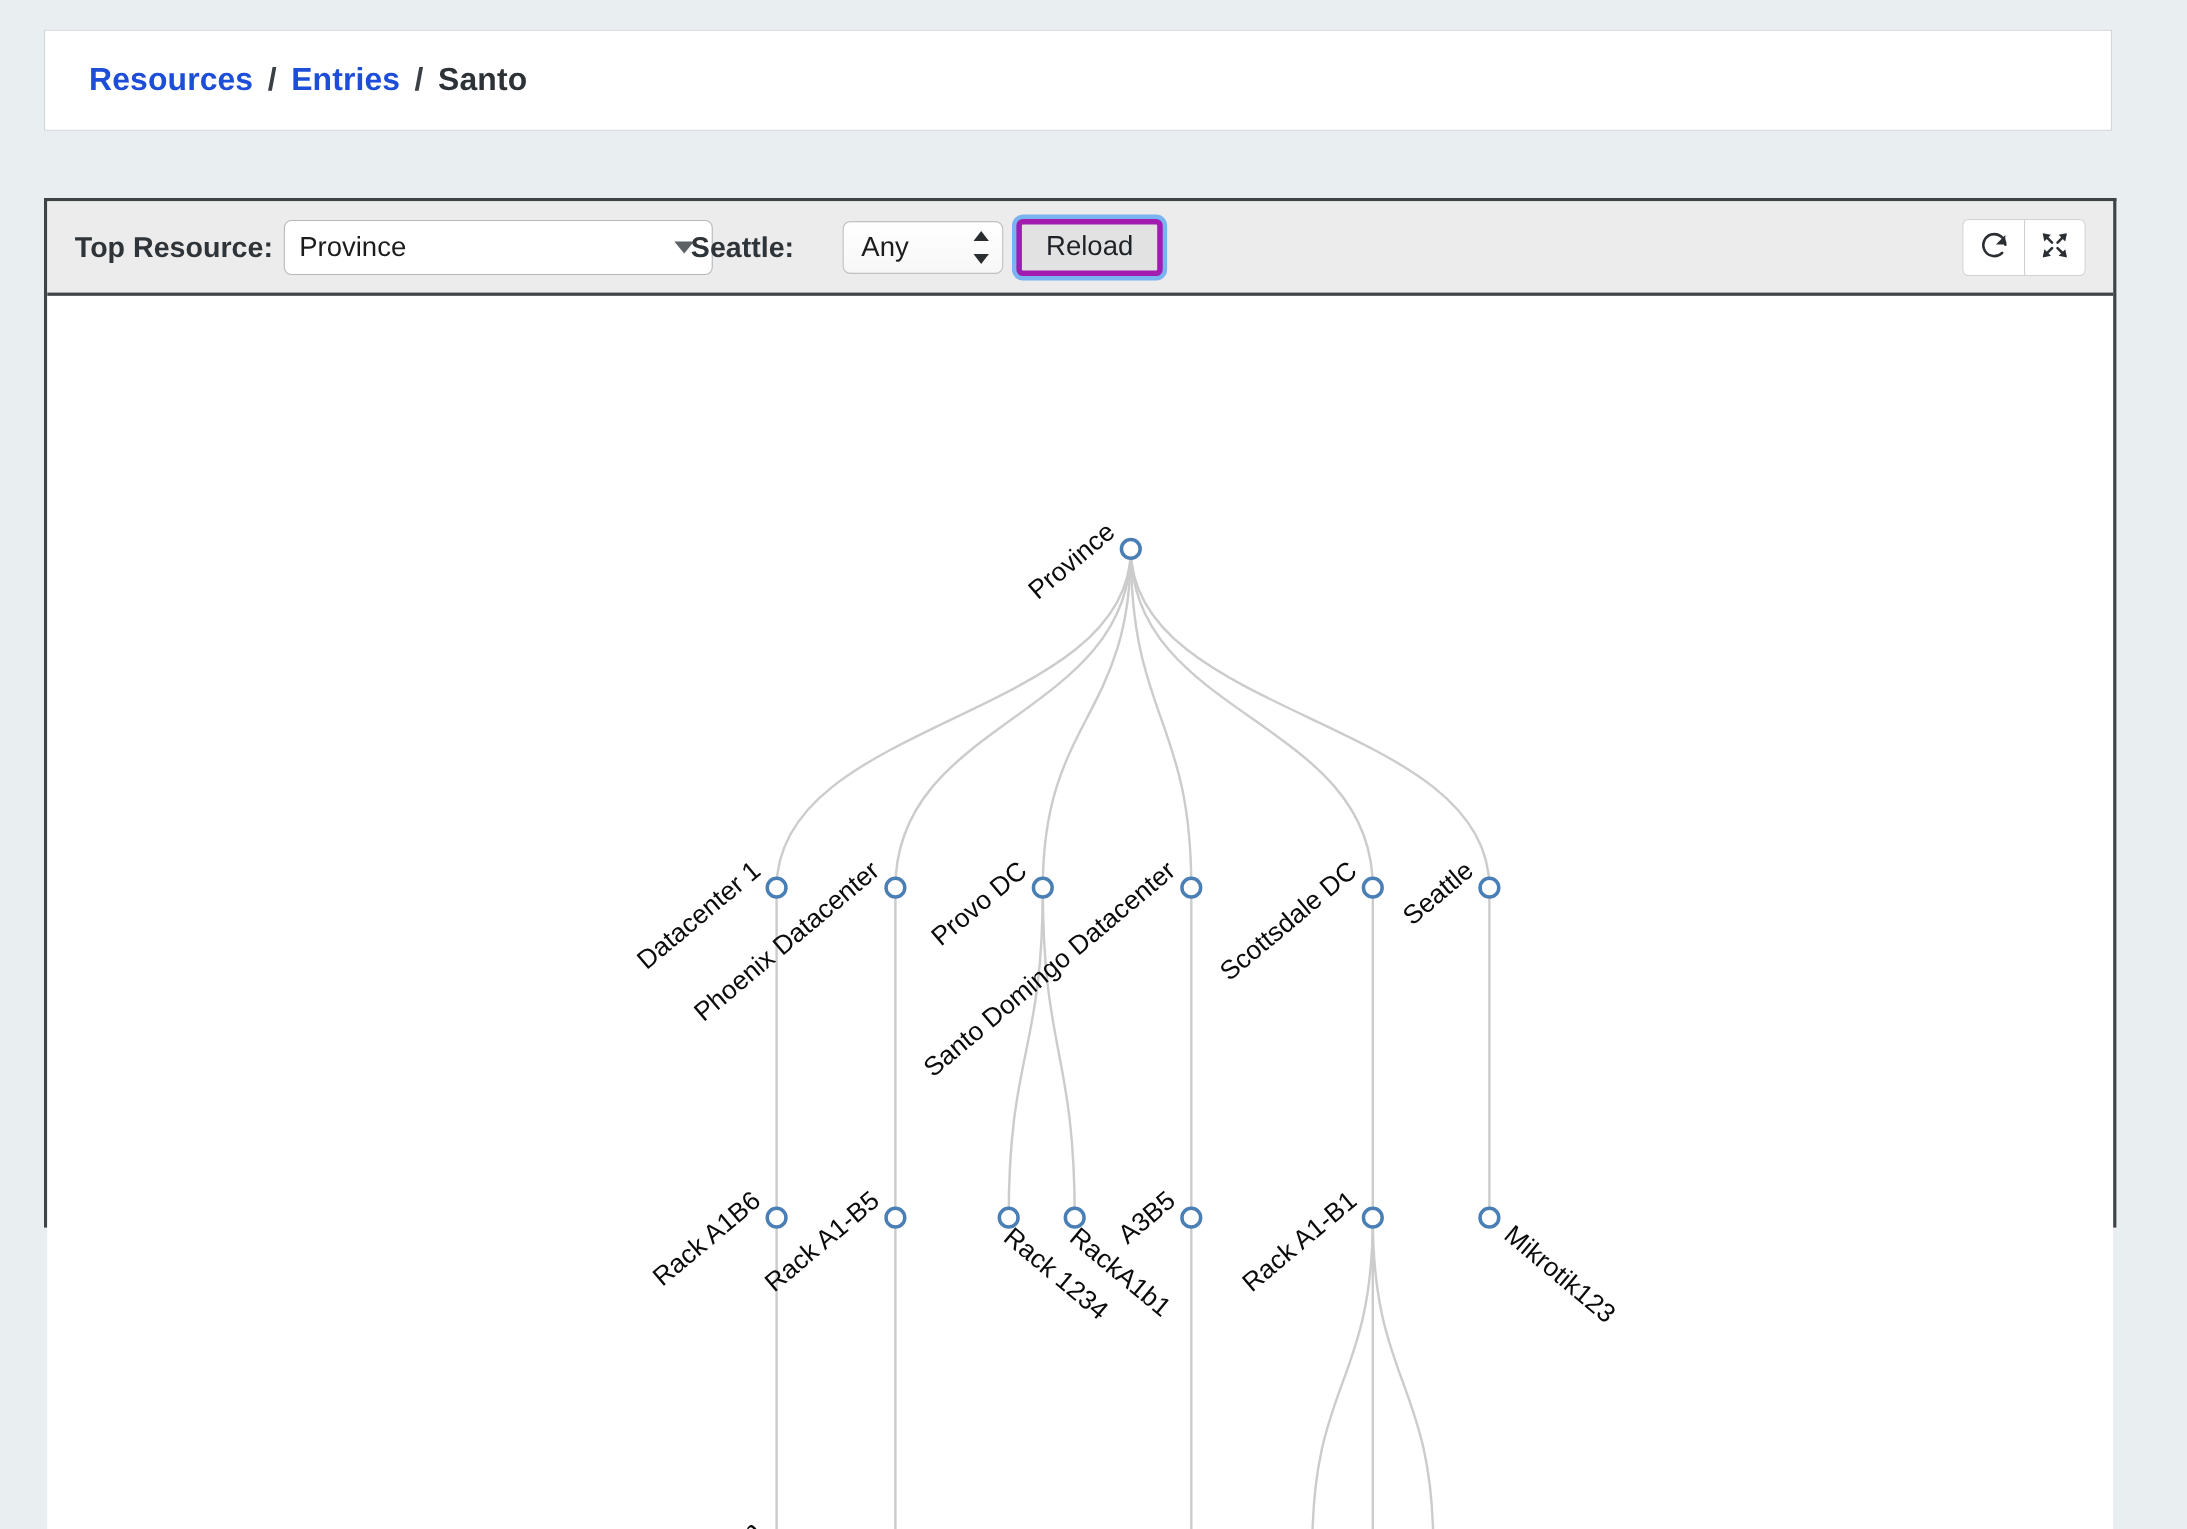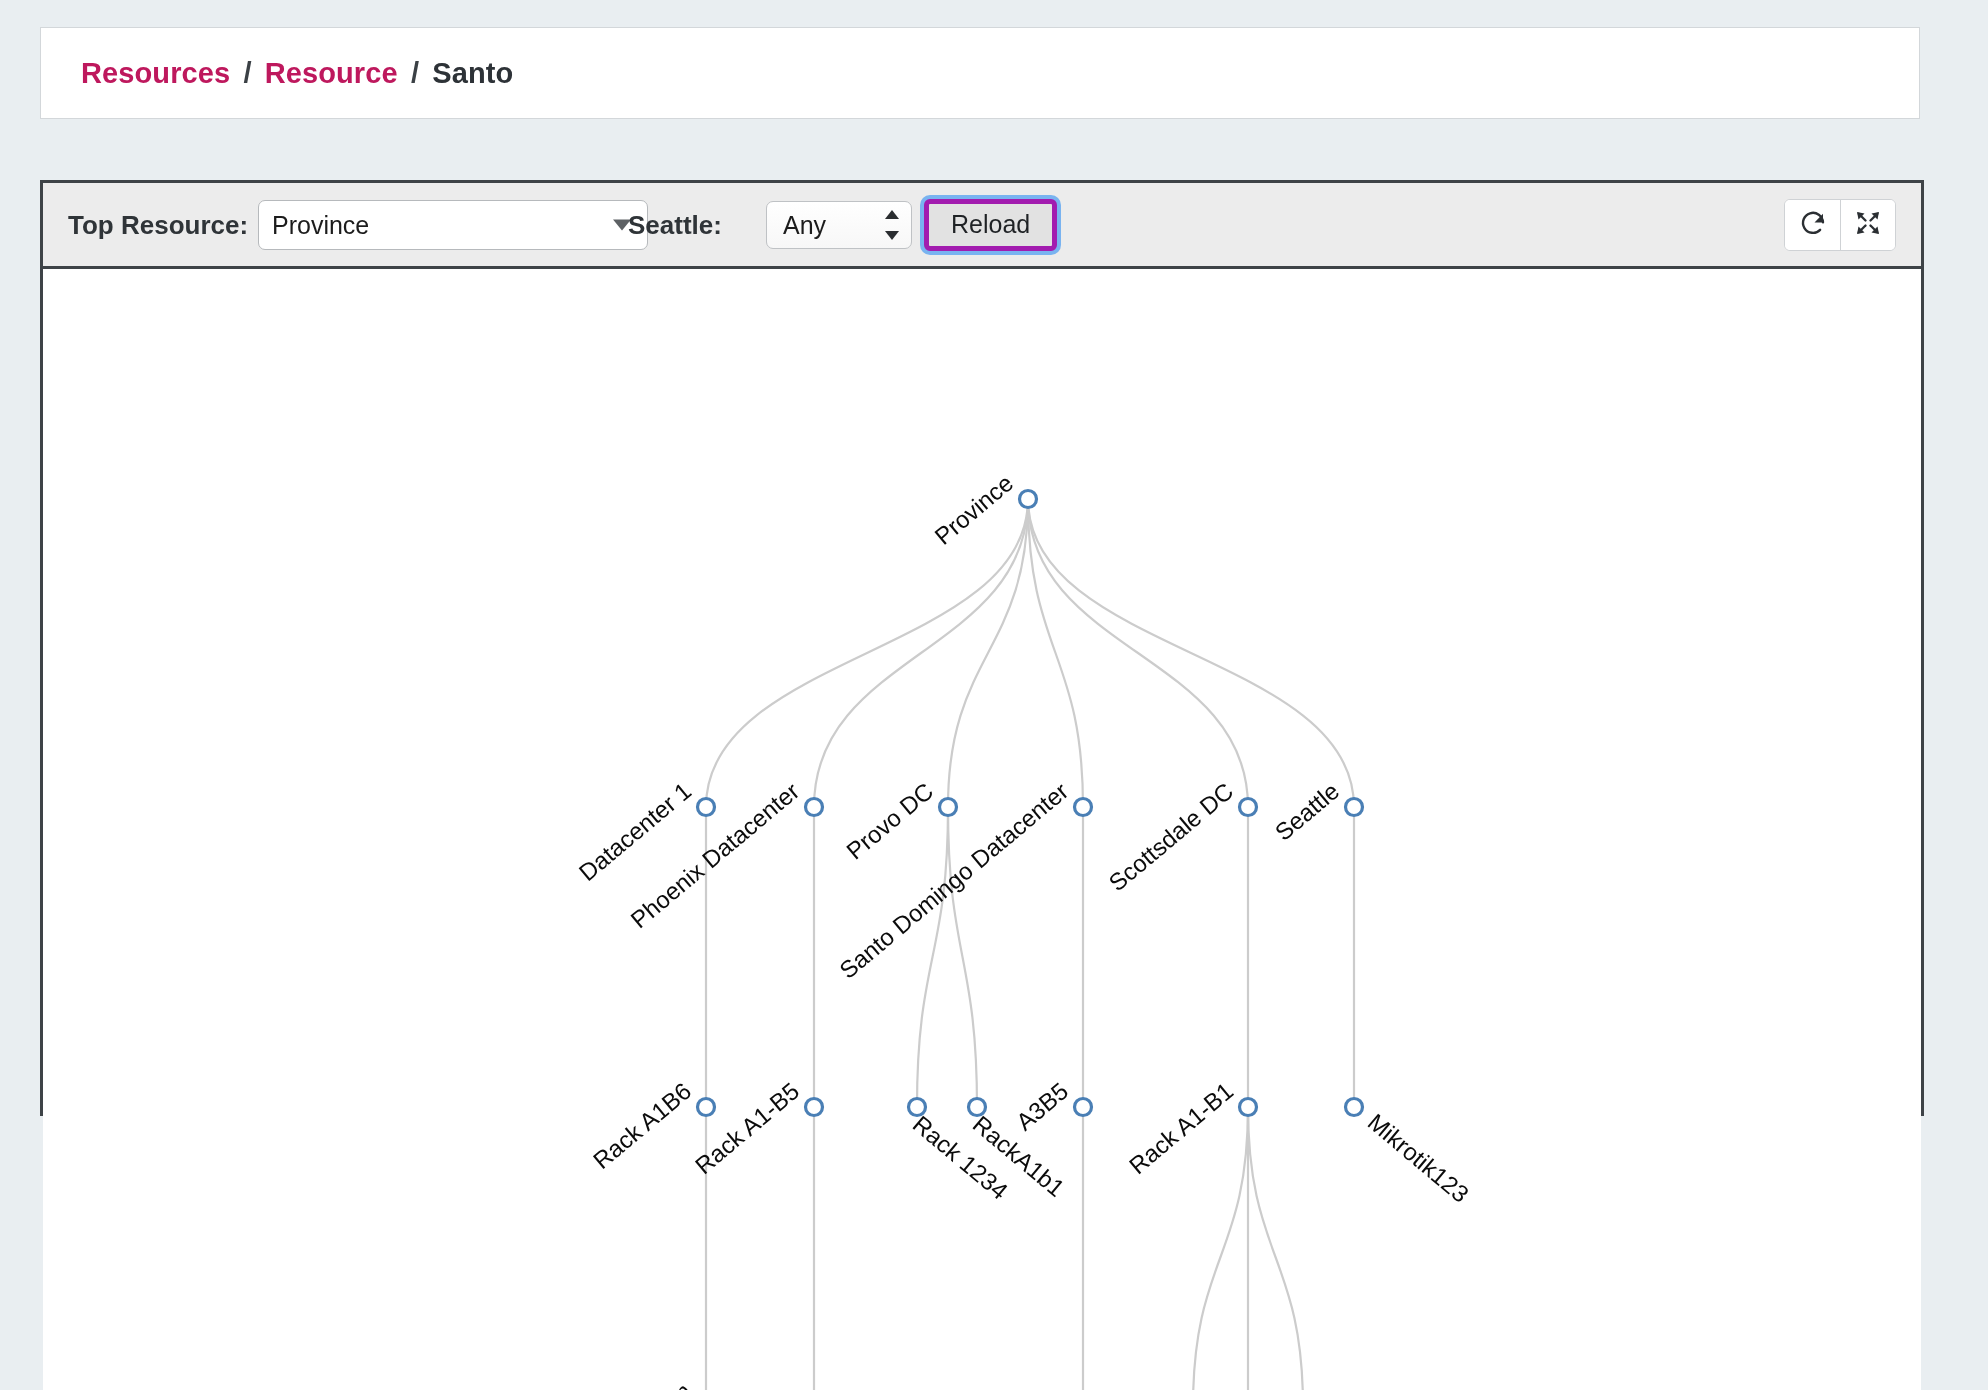--- a/index.html
+++ b/index.html
@@ -33,21 +33,21 @@
     position: absolute;
     left: 40px;
     top: 50%;
     transform: translateY(-50%);
     font-size: 29px;
     font-weight: bold;
     letter-spacing: 0.1px;
     white-space: nowrap;
   }
   .bc-link {
-    color: #be185d;
+    color: #1d4ed8;
     text-decoration: none;
     cursor: pointer;
   }
   .bc-sep {
     color: #3b4045;
     margin: 0 5px;
     font-weight: bold;
   }
   .bc-current { color: #2d3237; }
 
@@ -217,21 +217,21 @@
 </style>
 </head>
 <body>
 
 <div id="page">
 
   <div class="breadcrumb-panel">
     <div class="breadcrumb">
       <span class="bc-link">Resources</span>
       <span class="bc-sep">/</span>
-      <span class="bc-link">Resource</span>
+      <span class="bc-link">Entries</span>
       <span class="bc-sep">/</span>
       <span class="bc-current">Santo</span>
     </div>
   </div>
 
   <div class="chart-panel">
 
     <div class="chart-toolbar">
 
       <span class="tb-label top-resource">Top Resource:</span>

